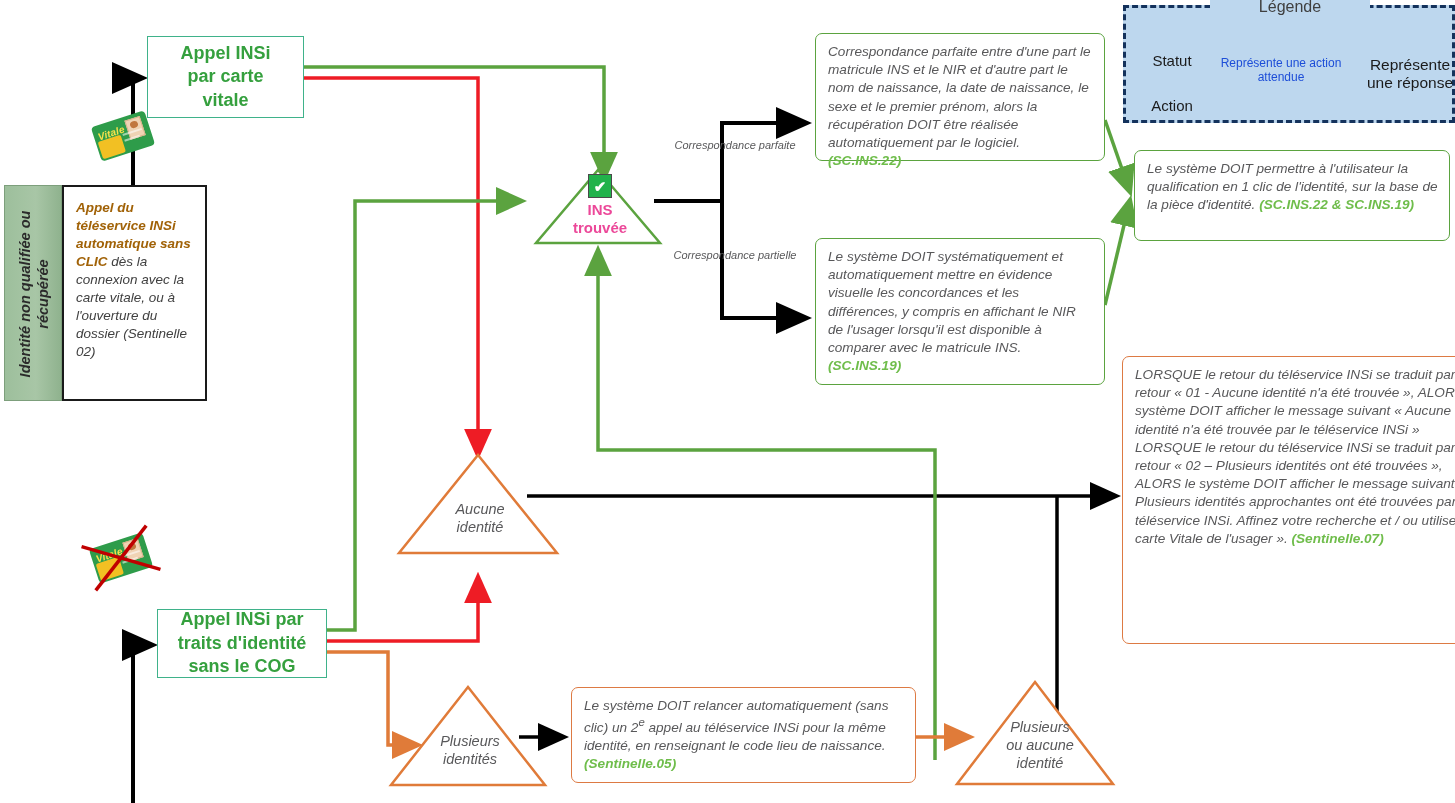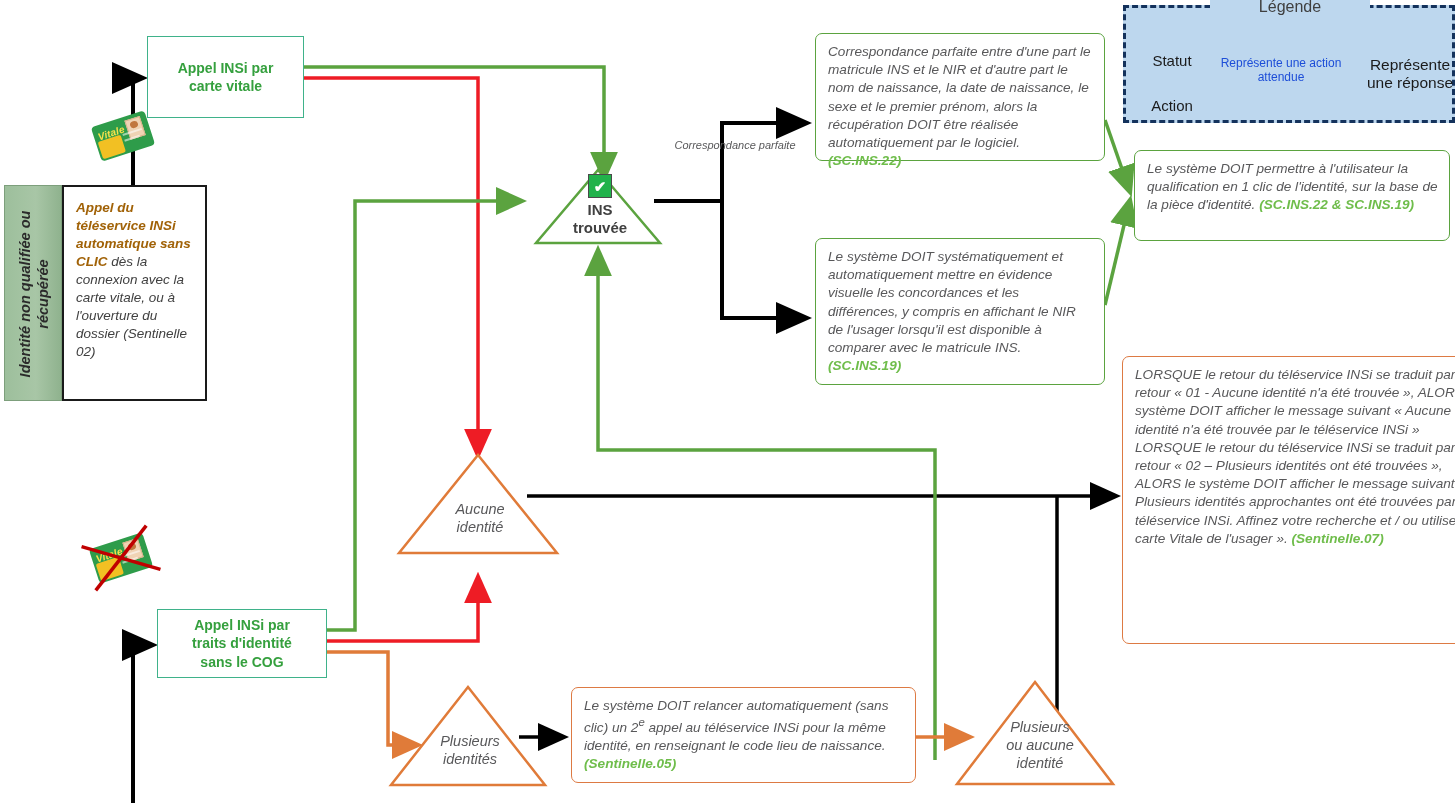--- a/index.html
+++ b/index.html
@@ -29,21 +29,21 @@
     left:62px;top:185px;width:145px;height:216px;
     background:#fff;border:2px solid #1a1a1a;
     padding:12px 10px 8px 12px;
     font-style:italic;font-size:13.5px;color:#404040;line-height:1.33;
   }
   .box-black b{font-weight:bold;color:#a16207;}
 
   .greenbox{
     background:#fff;border:1.5px solid #3fb28a;
     display:flex;align-items:center;justify-content:center;
-    text-align:center;color:#35a03e;font-weight:bold;font-size:14px;line-height:1.3;
+    text-align:center;color:#35a03e;font-weight:bold;font-size:18px;line-height:1.3;
     padding:4px 18px;
   }
   .b-cv{left:147px;top:36px;width:157px;height:82px;}
   .b-traits{left:157px;top:609px;width:170px;height:69px;}
 
   .tbox{
     background:#fff;padding:9px 11px 8px 12px;
     font-style:italic;font-size:13.6px;color:#58585a;line-height:1.34;border-radius:7px;
   }
   .tbox.green{border:1.6px solid #5ba33f;}
@@ -54,21 +54,21 @@
   .t-partielle{left:815px;top:238px;width:290px;height:147px;}
   .t-qualif{left:1134px;top:150px;width:316px;height:91px;}
   .t-lorsque{left:1122px;top:356px;width:376px;height:288px;}
   .t-relancer{left:571px;top:687px;width:345px;height:96px;}
 
   
   .tri-label{
     position:absolute;display:flex;flex-direction:column;align-items:center;
     justify-content:center;text-align:center;line-height:1.22;
   }
-  .tri-green{color:#404040;font-weight:bold;font-size:15px;}
+  .tri-green{color:#ec4899;font-weight:bold;font-size:15px;}
   .tri-orange{color:#58585a;font-style:italic;font-size:14.5px;}
 
   .l-ins{left:540px;top:196px;width:120px;height:46px;}
   .l-aucune{left:420px;top:496px;width:120px;height:46px;}
   .l-plusieurs{left:405px;top:728px;width:130px;height:46px;}
   .l-plusaucune{left:975px;top:714px;width:130px;height:64px;}
 
   .checkbox-ins{
     position:absolute;left:588px;top:174px;width:22px;height:22px;
     background:#21b24b;border:1.5px solid #4a4a4a;
@@ -285,20 +285,21 @@
     <div>Plusieurs</div>
     <div>identités</div>
   </div>
   <div class="tri-label tri-orange l-plusaucune">
     <div>Plusieurs</div>
     <div>ou aucune</div>
     <div>identité</div>
   </div>
 
   <div class="edge-lab e-parfaite">Correspondance parfaite</div>
+  <div class="edge-lab e-partielle">Correspondance partielle</div>
 
   <div class="node tbox green t-parfaite">
     <span>Correspondance parfaite entre d'une part le matricule INS et le NIR et d'autre part le nom de naissance, la date de naissance, le sexe et le premier prénom, alors la récupération DOIT être réalisée automatiquement par le logiciel. </span><span class="ref">(SC.INS.22)</span>
   </div>
 
   <div class="node tbox green t-partielle">
     <span>Le système DOIT systématiquement et automatiquement mettre en évidence visuelle les concordances et les différences, y compris en affichant le NIR de l'usager lorsqu'il est disponible à comparer avec le matricule INS. </span><span class="ref">(SC.INS.19)</span>
   </div>
 
   <div class="node tbox green t-qualif">

